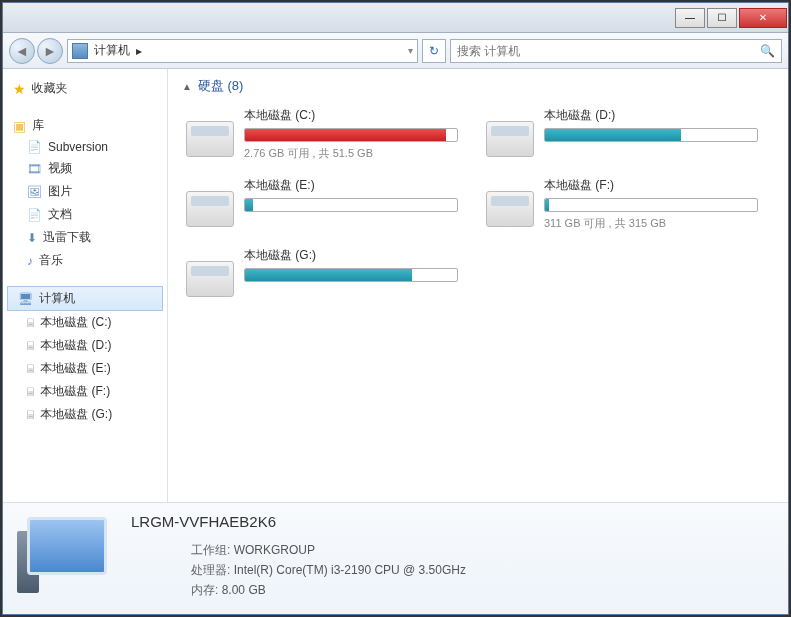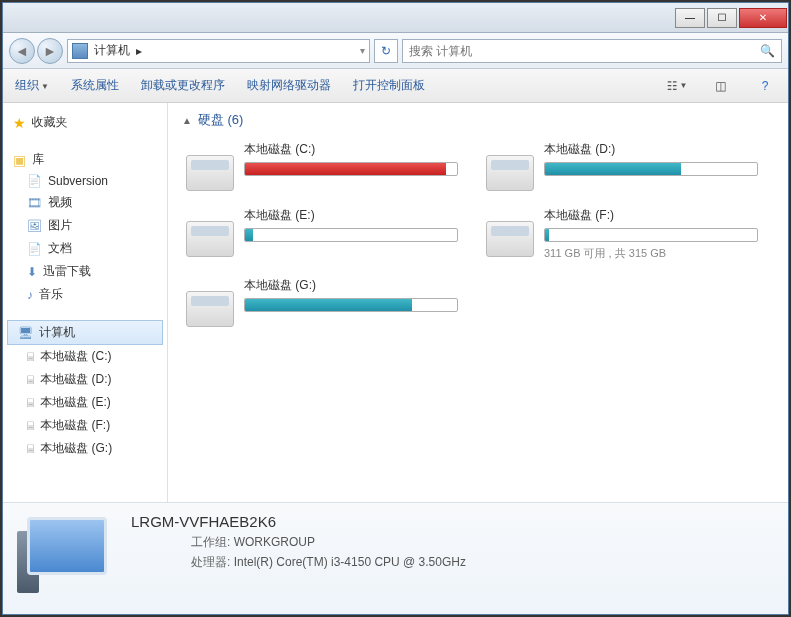--- a/index.html
+++ b/index.html
@@ -9,21 +9,21 @@
 .win-btn { width: 30px; height: 20px; margin: 0 1px; display: flex; align-items: center; justify-content: center; border: 1px solid #888; background: linear-gradient(#f5f5f5,#ddd); font-size: 10px; cursor: pointer; }
 .win-btn.close { width: 48px; background: linear-gradient(#e77,#c33); color: #fff; border-color: #a22; }
 .navbar { height: 36px; background: linear-gradient(#f7f9fc,#e8eef5); display: flex; align-items: center; padding: 0 6px; border-bottom: 1px solid #c0cad5; gap: 4px; }
 .nav-back { display: flex; gap: 2px; }
 .nav-circle { width: 26px; height: 26px; border-radius: 50%; background: radial-gradient(circle at 30% 30%, #eef4fb, #b7cde0); border: 1px solid #8ba7c0; display: flex; align-items: center; justify-content: center; color: #777; font-size: 14px; }
 .addressbar { flex: 1; height: 24px; border: 1px solid #a0b0c0; background: #fff; display: flex; align-items: center; padding: 0 4px; gap: 6px; }
 .addr-icon { width: 16px; height: 16px; background: linear-gradient(#8cb8e0,#5a8bc0); border: 1px solid #4a7aa8; }
 .addr-text { font-size: 12px; color: #333; }
 .addr-arrow { color: #888; font-size: 10px; margin-left: auto; }
 .refresh-btn { width: 24px; height: 24px; border: 1px solid #a0b0c0; background: #fff; display: flex; align-items: center; justify-content: center; color: #2a6ab0; font-size: 12px; }
-.searchbar { width: 380px; height: 24px; border: 1px solid #a0b0c0; background: #fff; display: flex; align-items: center; padding: 0 6px; }
+.searchbar { width: 332px; height: 24px; border: 1px solid #a0b0c0; background: #fff; display: flex; align-items: center; padding: 0 6px; }
 .searchbar input { border: none; outline: none; flex: 1; font-size: 12px; color: #888; }
 .search-icon { color: #888; font-size: 12px; }
 .toolbar { height: 34px; background: linear-gradient(#f7f7f7,#eaeaea); display: flex; align-items: center; padding: 0 12px; gap: 22px; border-bottom: 1px solid #d0d0d0; font-size: 12px; color: #2a5a9a; }
 .toolbar .spacer { flex: 1; }
 .tool-icon { width: 22px; height: 22px; display: flex; align-items: center; justify-content: center; color: #555; cursor: pointer; }
 .content { flex: 1; display: flex; overflow: hidden; }
 .sidebar { width: 165px; border-right: 1px solid #e0e0e0; padding: 8px 0; overflow-y: auto; }
 .side-group { margin-bottom: 14px; }
 .side-head { display: flex; align-items: center; gap: 6px; padding: 3px 10px; font-size: 12px; color: #333; }
 .side-item { display: flex; align-items: center; gap: 6px; padding: 3px 10px 3px 24px; font-size: 12px; color: #333; cursor: pointer; }
@@ -42,21 +42,21 @@
 .drive-bar { height: 14px; border: 1px solid #b0b0b0; background: #fff; border-radius: 2px; overflow: hidden; margin-bottom: 4px; }
 .drive-fill { height: 100%; }
 .drive-fill.red { background: linear-gradient(#e85050,#c82020); }
 .drive-fill.teal { background: linear-gradient(#3fb8c8,#2090a8); }
 .drive-stats { font-size: 11px; color: #888; }
 .details { height: 112px; border-top: 1px solid #d8e0ea; background: linear-gradient(#f8fafc,#eef4fa); display: flex; padding: 10px 14px; gap: 14px; }
 .detail-icon { width: 100px; height: 90px; position: relative; }
 .monitor { width: 80px; height: 58px; background: linear-gradient(#9cc4f0,#4a88d0); border: 3px solid #d8e4f0; border-radius: 4px; position: absolute; top: 4px; left: 10px; }
 .tower { width: 22px; height: 62px; background: linear-gradient(#8898a8,#4a5a6a); position: absolute; left: 0; top: 18px; border-radius: 2px; }
 .detail-text { flex: 1; }
-.detail-name { font-size: 15px; color: #333; margin-bottom: 4px; }
+.detail-name { font-size: 15px; color: #333; margin-bottom: 12px; }
 .detail-row { font-size: 12px; color: #555; margin-bottom: 3px; padding-left: 60px; }
 .detail-label { color: #666; margin-top: 34px; }
 .drop-arrow { font-size: 8px; color: #555; margin-left: 2px; }
 </style>
 </head>
 <body>
 
 <div class="window">
 
   <div class="titlebar">
@@ -76,31 +76,20 @@
       <span class="addr-text">▸</span>
       <span class="addr-arrow">▾</span>
     </div>
     <div class="refresh-btn">↻</div>
     <div class="searchbar">
       <input placeholder="搜索 计算机" style="">
       <span class="search-icon">🔍</span>
     </div>
   </div>
 
-  <div class="toolbar">
-    <span><span>组织</span><span class="drop-arrow">▼</span></span>
-    <span>系统属性</span>
-    <span>卸载或更改程序</span>
-    <span>映射网络驱动器</span>
-    <span>打开控制面板</span>
-    <span class="spacer"></span>
-    <span class="tool-icon">☷<span class="drop-arrow">▼</span></span>
-    <span class="tool-icon">◫</span>
-    <span class="tool-icon" style="color:#2a6ad0">?</span>
-  </div>
 
   <div class="content">
     <div class="sidebar">
       <div class="side-group">
         <div class="side-head">
           <span class="star-icon">★</span>
           <span>收藏夹</span>
         </div>
       </div>
       <div class="side-group">
@@ -161,30 +150,31 @@
               <span style="color:#888">⌸</span>
               <span>本地磁盘 (G:)</span>
             </div>
           </div>
       </div>
     </div>
 
     <div class="main">
       <div class="section-head">
         <span class="tri">▲</span>
-        <span>硬盘 (6)</span>
+        <span>硬盘 (8)</span>
       </div>
       <div class="drives" id="drive-list">
           <div class="drive">
     <div class="drive-icon"></div>
     <div class="drive-info">
       <div class="drive-name">本地磁盘 (C:)</div>
       <div class="drive-bar">
         <div class="drive-fill red" style="width:95%"></div>
       </div>
+      <div class="drive-stats">2.76 GB 可用 , 共 51.5 GB</div>
     </div>
           </div>
           <div class="drive">
     <div class="drive-icon"></div>
     <div class="drive-info">
       <div class="drive-name">本地磁盘 (D:)</div>
       <div class="drive-bar">
         <div class="drive-fill teal" style="width:64%"></div>
       </div>
     </div>
@@ -227,18 +217,22 @@
         <div class="monitor"></div>
     </div>
     <div class="detail-text">
       <div class="detail-name">LRGM-VVFHAEB2K6</div>
       <div class="detail-row">
         <span class="detail-label">工作组:</span>
         <span>WORKGROUP</span>
       </div>
       <div class="detail-row">
         <span class="detail-label">处理器:</span>
-        <span>Intel(R) Core(TM) i3-4150 CPU @ 3.50GHz</span>
+        <span>Intel(R) Core(TM) i3-2190 CPU @ 3.50GHz</span>
+      </div>
+      <div class="detail-row">
+        <span class="detail-label">内存:</span>
+        <span>8.00 GB</span>
       </div>
     </div>
   </div>
 
 </div>
 
 </body></html>

